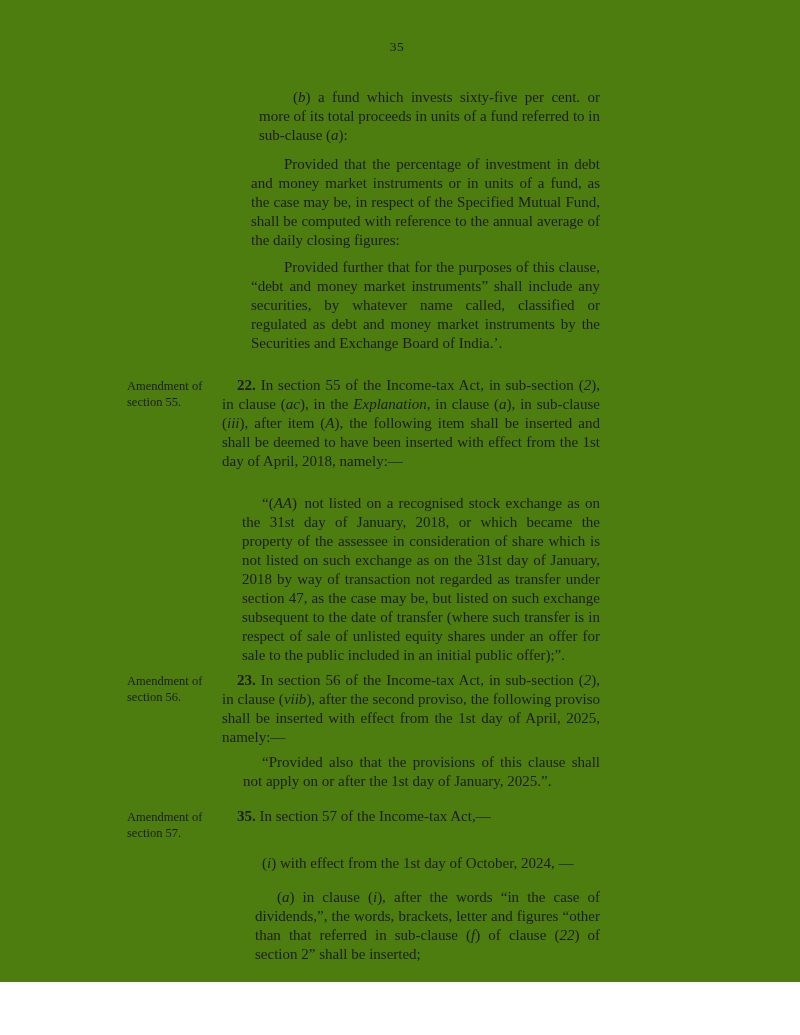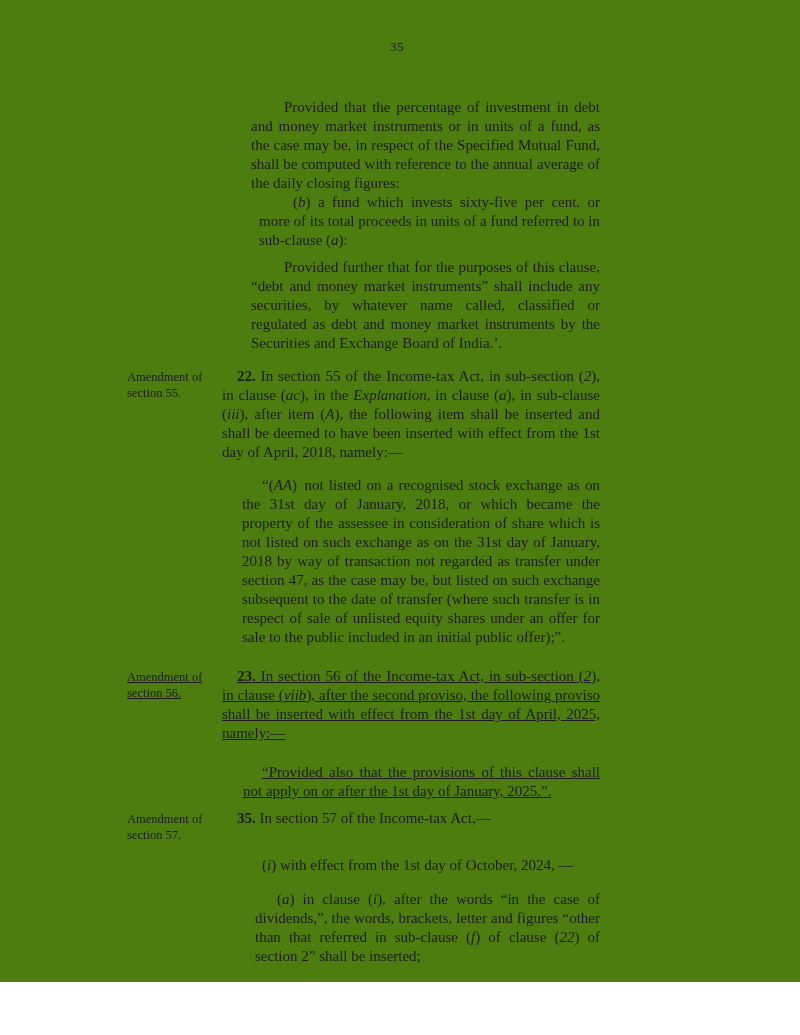--- a/index.html
+++ b/index.html
@@ -46,45 +46,45 @@
     line-height: 19px;
     text-align: justify;
   }
   .main    { text-indent: 15px; }
   .b-clause{ margin-left: 37px; text-indent: 34px; }
   .b-prov  { margin-left: 29px; text-indent: 33px; }
   .b-aa    { margin-left: 20px; text-indent: 20px; }
   .b-also  { margin-left: 21px; text-indent: 19px; }
   .b-i     { margin-left: 40px; }
   .b-a     { margin-left: 33px; text-indent: 22px; font-family: Liberation Serif, serif; }
-  .gap6  { margin-top: 20px; text-decoration: underline; }
+  .gap6  { margin-top: 6px; }
   .gap8  { margin-top: 8px; }
-  .gap9  { margin-top: 14px; }
+  .gap9  { margin-top: 23px; }
   .gap10 { margin-top: 10px; }
-  .gap12 { margin-top: 8px; }
+  .gap12 { margin-top: 16px; }
   .gap13 { margin-top: 13px; }
   .gap15 { margin-top: 15px; }
   .it { font-style: italic; }
   .bd { font-weight: bold; }
 </style>
 </head>
 <body>
 
 <div class="page">
 
   <div class="pagenum">35</div>
 
   <main class="content">
 
+    <section class="row">
+      <p class="para b-clause"><span>(</span><span class="it">b</span><span>) a fund which invests sixty-five per cent. or more of its total proceeds in units of a fund referred to in sub-clause (</span><span class="it">a</span><span>):</span></p>
+    </section>
+
     <section class="row gap10">
       <p class="para b-prov"><span>Provided that the percentage of investment in debt and money market instruments or in units of a fund, as the case may be, in respect of the Specified Mutual Fund, shall be computed with reference to the annual average of the daily closing figures:</span></p>
-    </section>
-
-    <section class="row">
-      <p class="para b-clause"><span>(</span><span class="it">b</span><span>) a fund which invests sixty-five per cent. or more of its total proceeds in units of a fund referred to in sub-clause (</span><span class="it">a</span><span>):</span></p>
     </section>
 
     <section class="row gap8">
       <p class="para b-prov"><span>Provided further that for the purposes of this clause, “debt and money market instruments” shall include any securities, by whatever name called, classified or regulated as debt and money market instruments by the Securities and Exchange Board of India.’.</span></p>
     </section>
 
     <section class="row gap9">
       <aside class="note">Amendment of section 55.</aside>
       <p class="para main"><span class="bd">22.</span><span> In section 55 of the Income-tax Act, in sub-section (</span><span class="it">2</span><span>), in clause (</span><span class="it">ac</span><span>), in the </span><span class="it">Explanation</span><span>, in clause (</span><span class="it">a</span><span>), in sub-clause (</span><span class="it">iii</span><span>), after item (</span><span class="it">A</span><span>), the following item shall be inserted and shall be deemed to have been inserted with effect from the 1st day of April, 2018, namely:—</span></p>
     </section>

